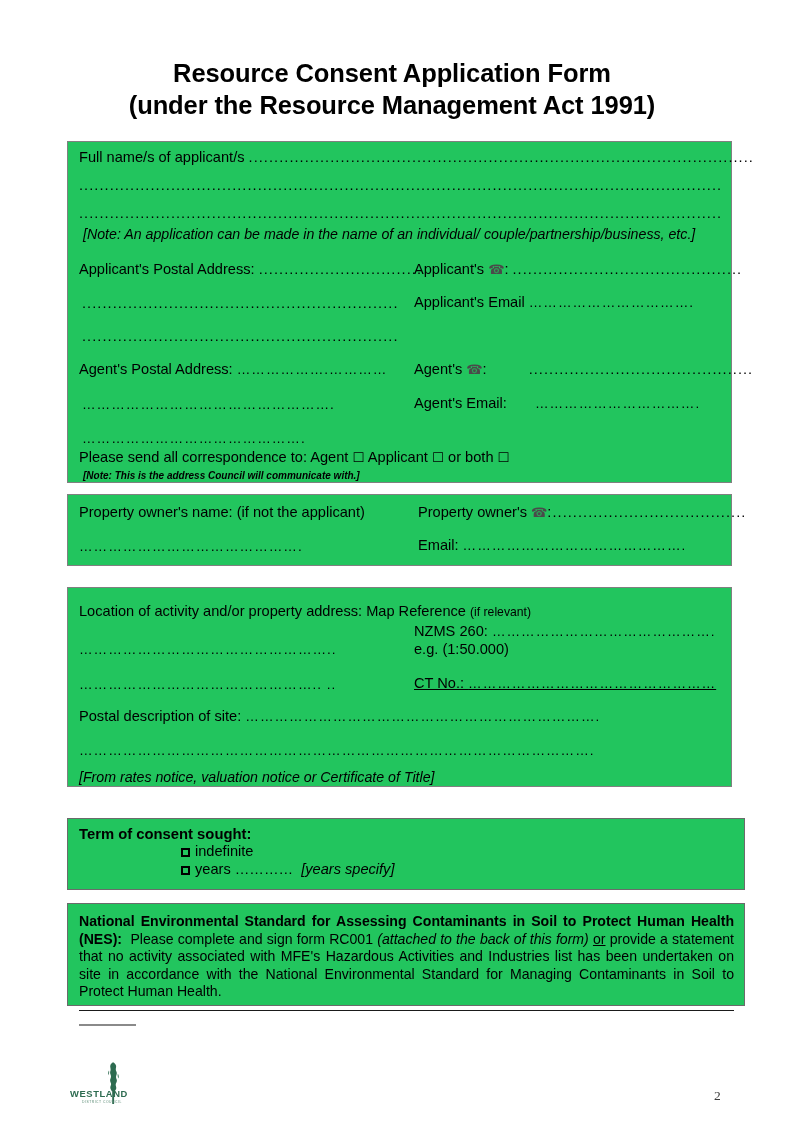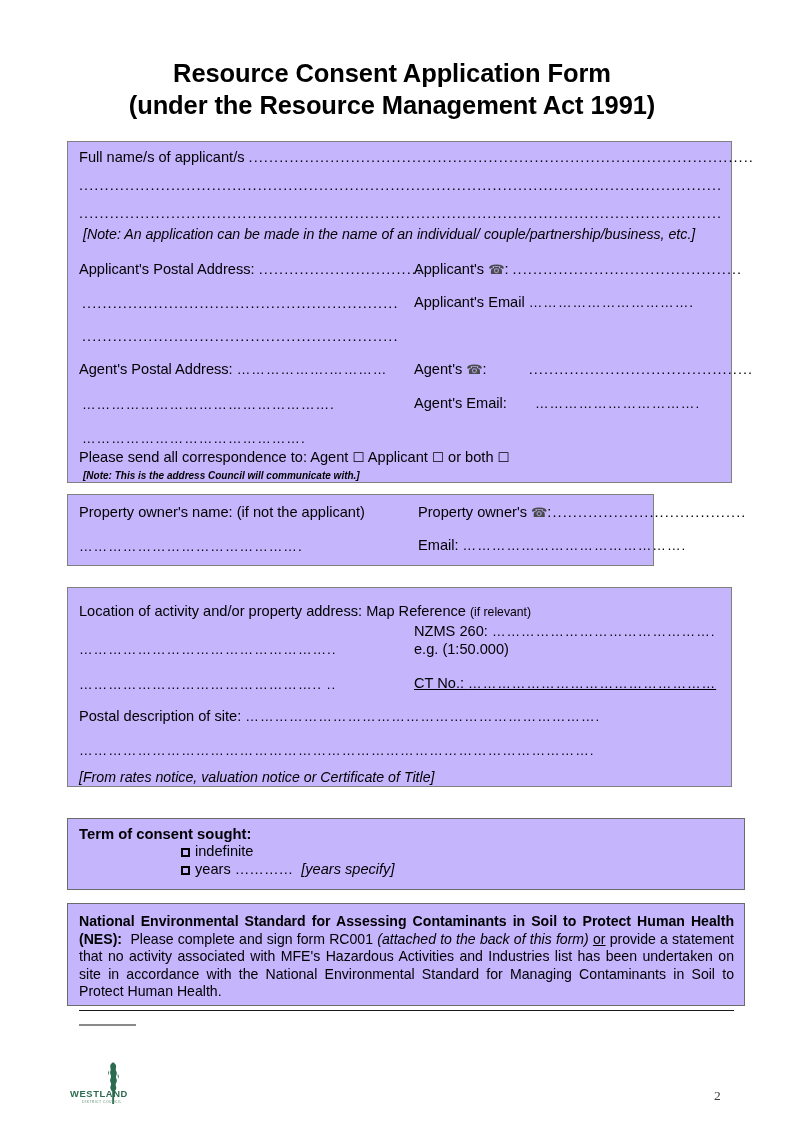--- a/index.html
+++ b/index.html
@@ -37,21 +37,21 @@
     font-weight: bold;
     line-height: 32px;
     letter-spacing: -0.1px;
   }
 
   
   .box {
     position: absolute;
     border: 1px solid #808080;
     box-sizing: border-box;
-    background: #c4b5fd;
+    background: #22c55e;
   }
   .box-dark {
     border: 1px solid #6b6b6b;
   }
 
   
   .row {
     position: absolute;
     white-space: nowrap;
     font-size: 14.6px;
@@ -217,21 +217,21 @@
       <span>Please send all correspondence to: Agent</span>
       <span class="cbox-thin">☐</span>
       <span>Applicant</span>
       <span class="cbox-thin">☐</span>
       <span>or both</span>
       <span class="cbox-thin">☐</span>
     </div>
     <div class="row small-note" style="left:15px; top:325px;">[Note: This is the address Council will communicate with.]</div>
   </div>
 
-  <div class="box" style="left:67px; top:494px; width:587px; height:72px;">
+  <div class="box" style="left:67px; top:494px; width:665px; height:72px;">
 
     <div class="row" style="left:11px; top:9px;">Property owner's name: (if not the applicant)</div>
 
     <div class="row" style="left:350px; top:9px;">
       <span>Property owner's</span>
       <span class="phone">☎</span><span class="dots">:......................................</span>
     </div>
 
     <div class="row dots-sm" style="left:11px; top:43px;">……………………………………….</div>
 

